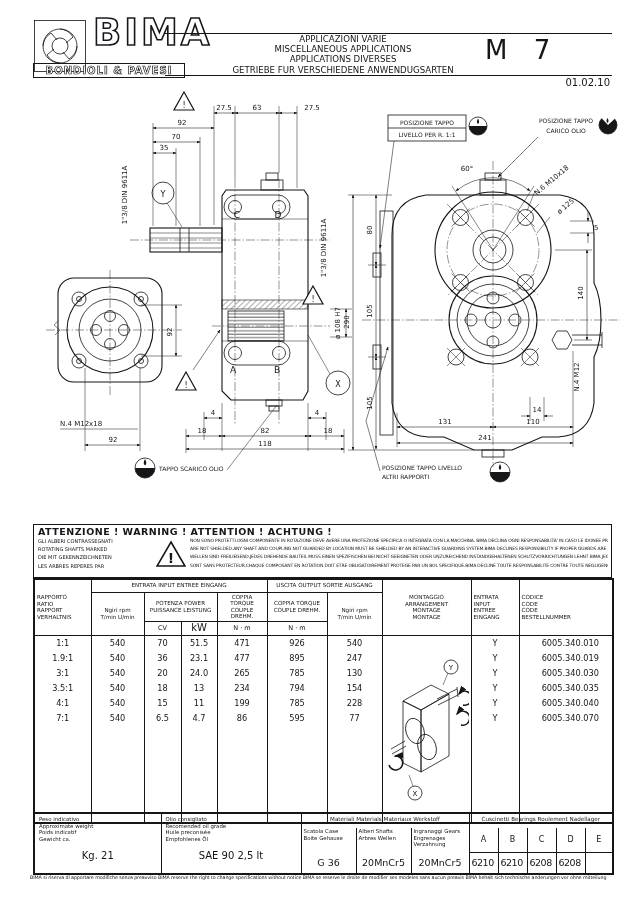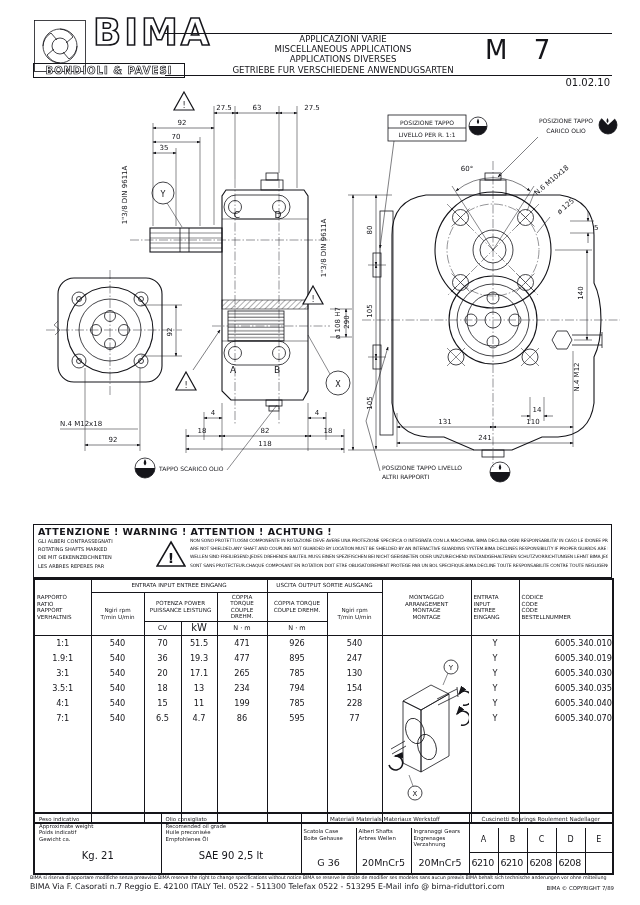--- a/index.html
+++ b/index.html
@@ -47,21 +47,21 @@
   
   table{border-collapse:collapse;table-layout:fixed}
   .mt{left:33px;top:578px;width:579px;border:2px solid #15151a}
   .mt th{border:1px solid #15151a;font-weight:400;font-size:5.6px;line-height:6.6px;
          padding:1px 2px;vertical-align:middle;text-align:center}
   .mt td{border-left:1px solid #15151a;border-right:1px solid #15151a;
          font-size:8.2px;text-align:center;padding:0;vertical-align:middle}
   .mt .hl{text-align:left}
   .mt .drow td{height:15px}
   .mt .frow td{height:96px}
-  .mt .c-code{text-align:right;padding-left:9px}
+  .mt .c-code{text-align:center;padding-left:9px}
   .mt .c-mount{vertical-align:middle}
 
   
   .it{left:33px;top:812px;width:579px;border:2px solid #15151a}
   .it td{border:1px solid #15151a;padding:0 2px;vertical-align:top}
   .it .tt{font-size:5.6px;text-align:center;border-bottom:none;height:12px;padding-top:2px}
   .it .sl{font-size:5.4px;line-height:6.6px;border-top:none;border-bottom:none;height:24px}
   .it .sv{font-size:9.5px;text-align:center;border-top:none;vertical-align:middle;height:18px}
   .it .blk{vertical-align:top}
   .it .lab{font-size:5.4px;line-height:6.6px;padding:2px 2px 0 2px}
@@ -510,32 +510,32 @@
         <path class="dim" d="M4 112 a7 7 0 1 0 6 -9" marker-end="url(#ar2)" style="stroke-width:1.6"></path>
       </svg>
     </td>
     <td>Y</td>
     <td class="c-code">6005.340.010</td>
   </tr>
   <tr class="drow">
     <td>1.9:1</td>
     <td>540</td>
     <td>36</td>
-    <td>19.3</td>
+    <td>23.1</td>
     <td>477</td>
     <td>895</td>
     <td>247</td>
     <td>Y</td>
     <td class="c-code">6005.340.019</td>
   </tr>
   <tr class="drow">
     <td>3:1</td>
     <td>540</td>
     <td>20</td>
-    <td>17.1</td>
+    <td>24.0</td>
     <td>265</td>
     <td>785</td>
     <td>130</td>
     <td>Y</td>
     <td class="c-code">6005.340.030</td>
   </tr>
   <tr class="drow">
     <td>3.5:1</td>
     <td>540</td>
     <td>18</td>
@@ -635,17 +635,13 @@
     <td class="bv">6210</td>
     <td class="bv">6208</td>
     <td class="bv">6208</td>
     <td class="bv"></td>
   </tr>
 </tbody>
   </table>
 
 <div class="abs ftr">
   <div class="f1">BIMA si riserva di apportare modifiche senza preavviso    BIMA reserve the right to change specifications without notice    BIMA se reserve le droite de modifier ses modeles sans aucun preavis    BIMA behalt sich technische anderungen vor ohne mitteilung</div>
-  <div class="f2">
-    <div class="f2a">BIMA Via F. Casorati n.7 Reggio E. 42100 ITALY Tel. 0522 - 511300   Telefax 0522 - 513295   E-Mail info @ bima-riduttori.com</div>
-    <div class="f2b">BIMA © COPYRIGHT 7/89</div>
-  </div>
 </div>
 
 </body></html>

